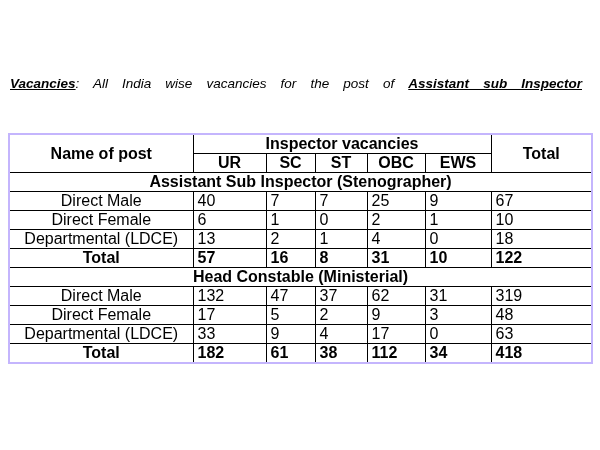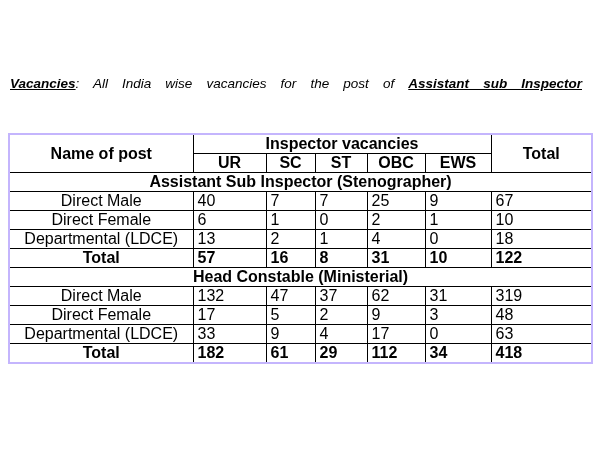--- a/index.html
+++ b/index.html
@@ -159,21 +159,21 @@
           <td class="num-cell">9</td>
           <td class="num-cell">4</td>
           <td class="num-cell">17</td>
           <td class="num-cell">0</td>
           <td class="num-cell">63</td>
         </tr>
         <tr class="total-row">
           <td class="label-cell">Total</td>
           <td class="num-cell">182</td>
           <td class="num-cell">61</td>
-          <td class="num-cell">29</td>
+          <td class="num-cell">38</td>
           <td class="num-cell">112</td>
           <td class="num-cell">34</td>
           <td class="num-cell">418</td>
         </tr>
       </tbody>
   </table>
 
 </div>
 
 </body></html>

